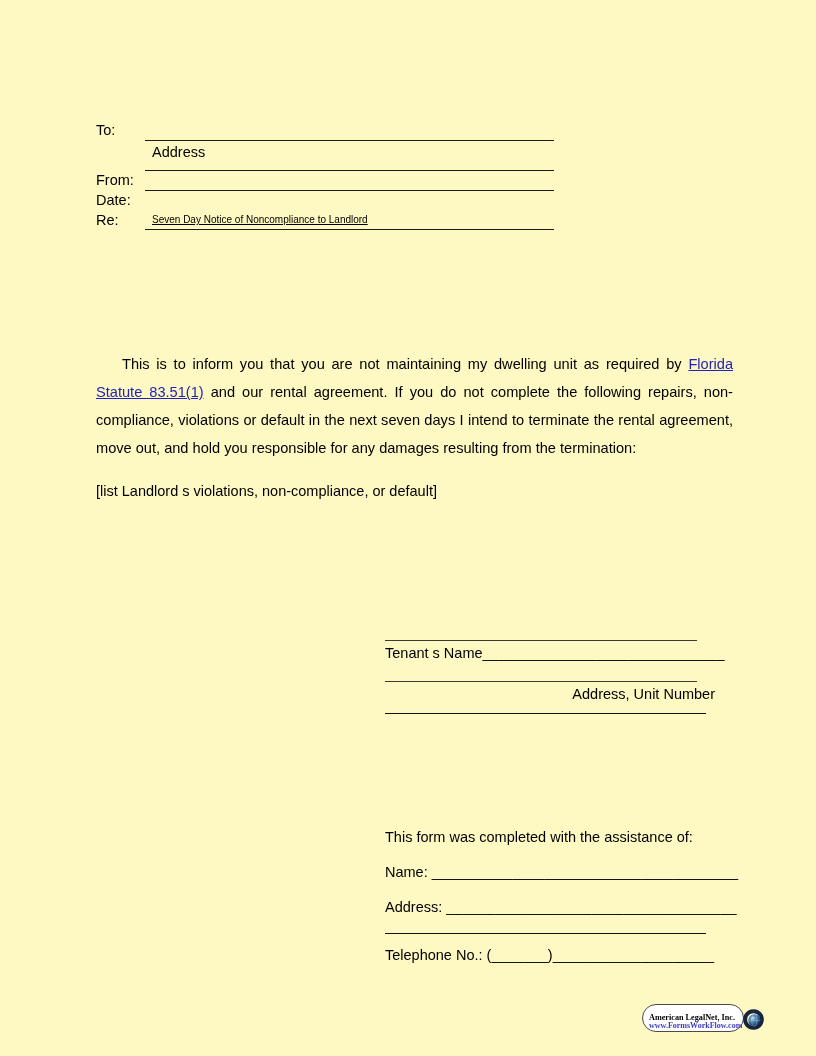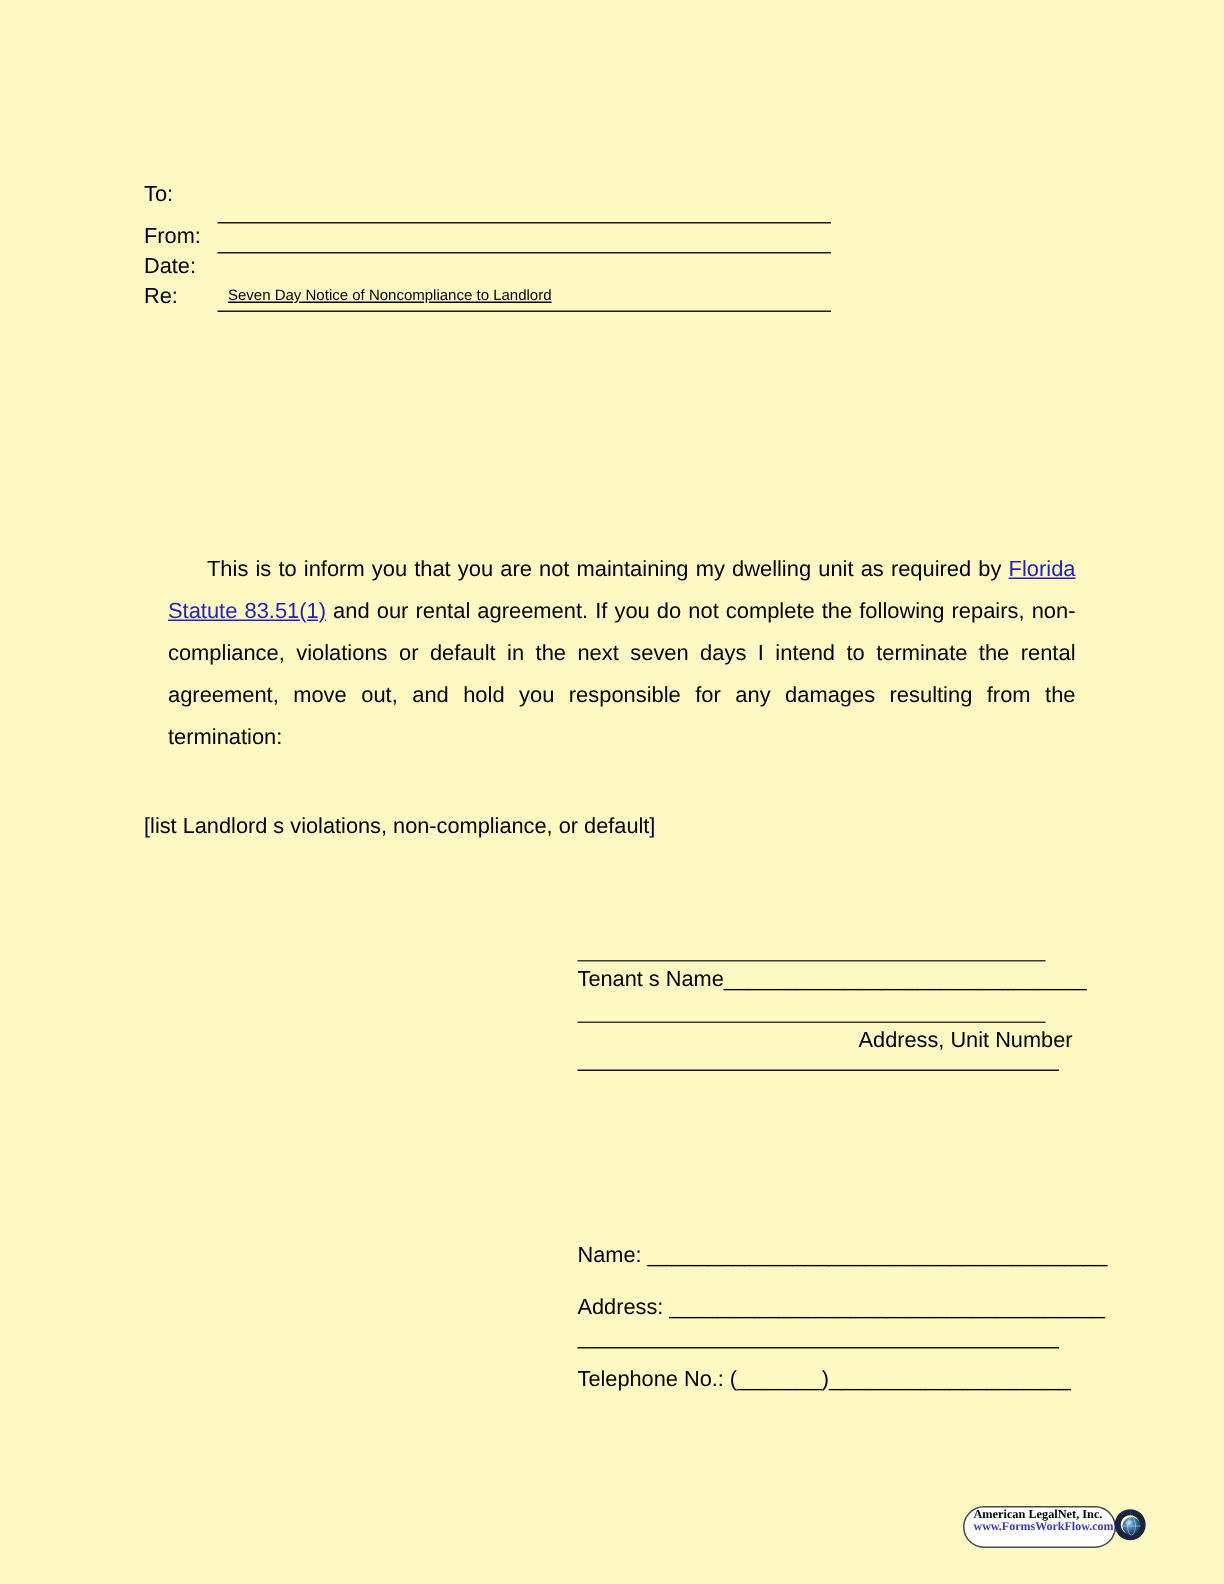--- a/index.html
+++ b/index.html
@@ -70,21 +70,21 @@
     position: absolute;
     left: 96px;
     top: 350px;
     width: 637px;
   }
   .para {
     font-size: 14.6px;
     line-height: 28px;
     text-align: justify;
     text-indent: 26px;
-    margin: 16px;
+    margin: 0;
   }
   .para a, .statute-link {
     color: #2222bb;
     text-decoration: underline;
   }
   .list-line {
     font-size: 14.5px;
     line-height: 20px;
     margin: 0;
     padding-top: 19px;
@@ -140,21 +140,21 @@
   .logo-box {
     position: absolute;
     left: 642px;
     top: 1004px;
     width: 102px;
     height: 28px;
     border: 1px solid #4a4a4a;
     border-radius: 14px;
     background: #ffffff;
     display: flex;
-    align-items: flex-start;
+    align-items: flex-end;
     box-sizing: border-box;
     padding: 0 3px;
   }
   .logo-text {
     flex: 1 1 auto;
     font-family: "Liberation Serif", serif;
     line-height: 1.1;
     padding-left: 3px;
   }
   .logo-title {
@@ -180,20 +180,27 @@
 <body>
 
 <div class="page">
 
   <div class="addr-block">
 
     <div class="addr-row">
       <div class="addr-label">To:</div>
     </div>
 
+    <div class="addr-row">
+      <div class="addr-label"></div>
+      <div class="addr-field">
+        <div class="rule"></div>
+        <div class="rule-caption">Address</div>
+      </div>
+    </div>
 
     <div class="spacer-sm"></div>
 
     <div class="addr-row">
       <div class="addr-label"></div>
     </div>
 
     <div class="addr-row">
       <div class="addr-label">From:</div>
       <div class="addr-field">
@@ -236,20 +243,21 @@
     <div class="gap-9"></div>
 
     <div class="sig-rule dark"></div>
 
     <div class="gap-26"></div>
 
 
   </div>
 
   <div class="assist-block">
+    <div class="assist-line">This form was completed with the assistance of:</div>
     <div class="assist-line">Name: ______________________________________</div>
     <div class="assist-line">Address: ____________________________________</div>
     <div class="assist-rule"></div>
     <div class="assist-line">Telephone No.: (_______)____________________</div>
   </div>
 
   <div class="logo-box">
     <div class="logo-text">
       <div class="logo-title">American LegalNet, Inc.</div>
       <div class="logo-url">www.FormsWorkFlow.com</div>

